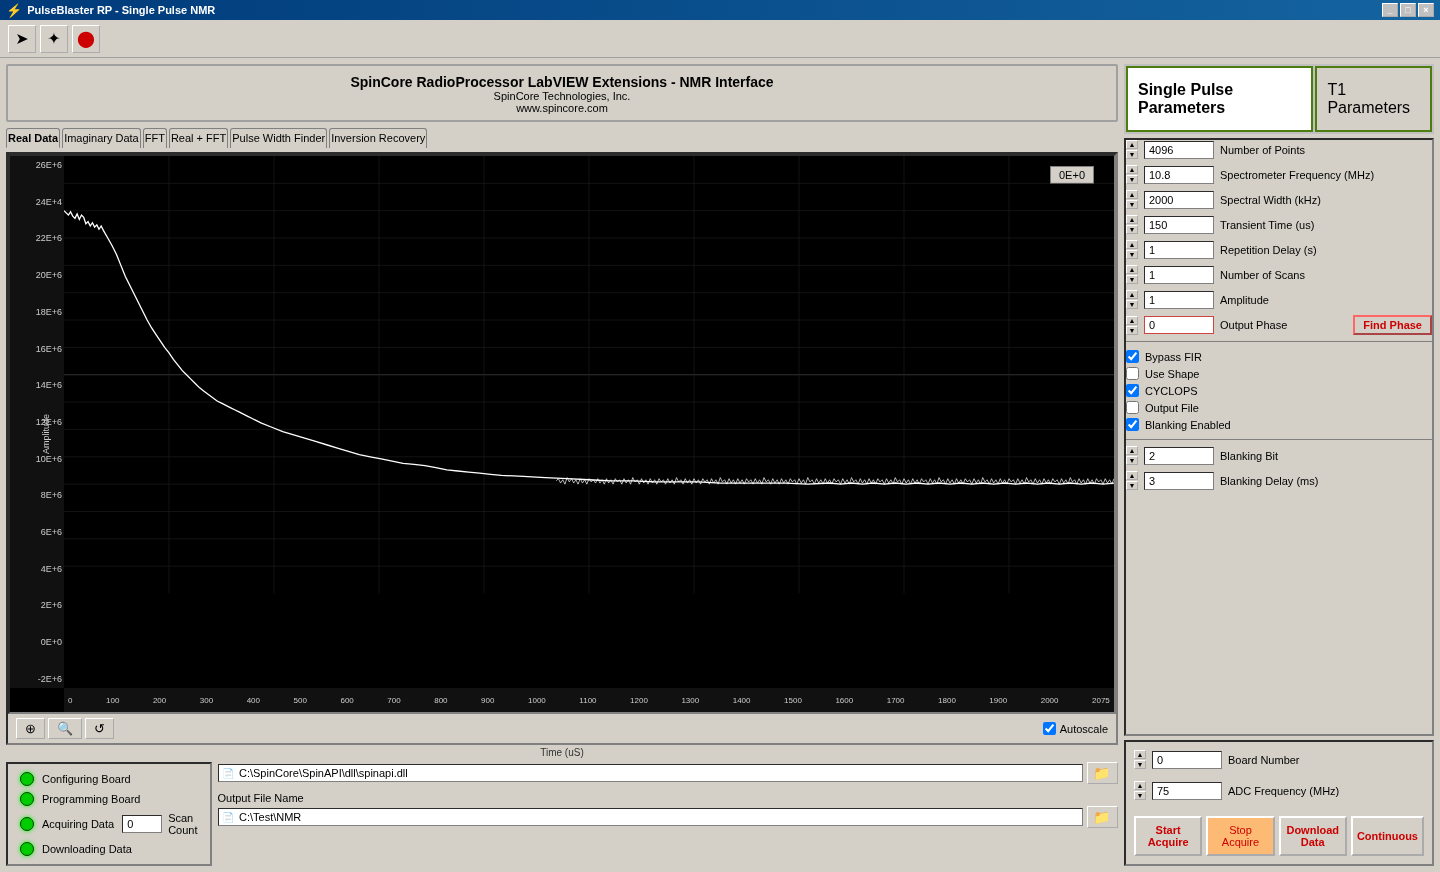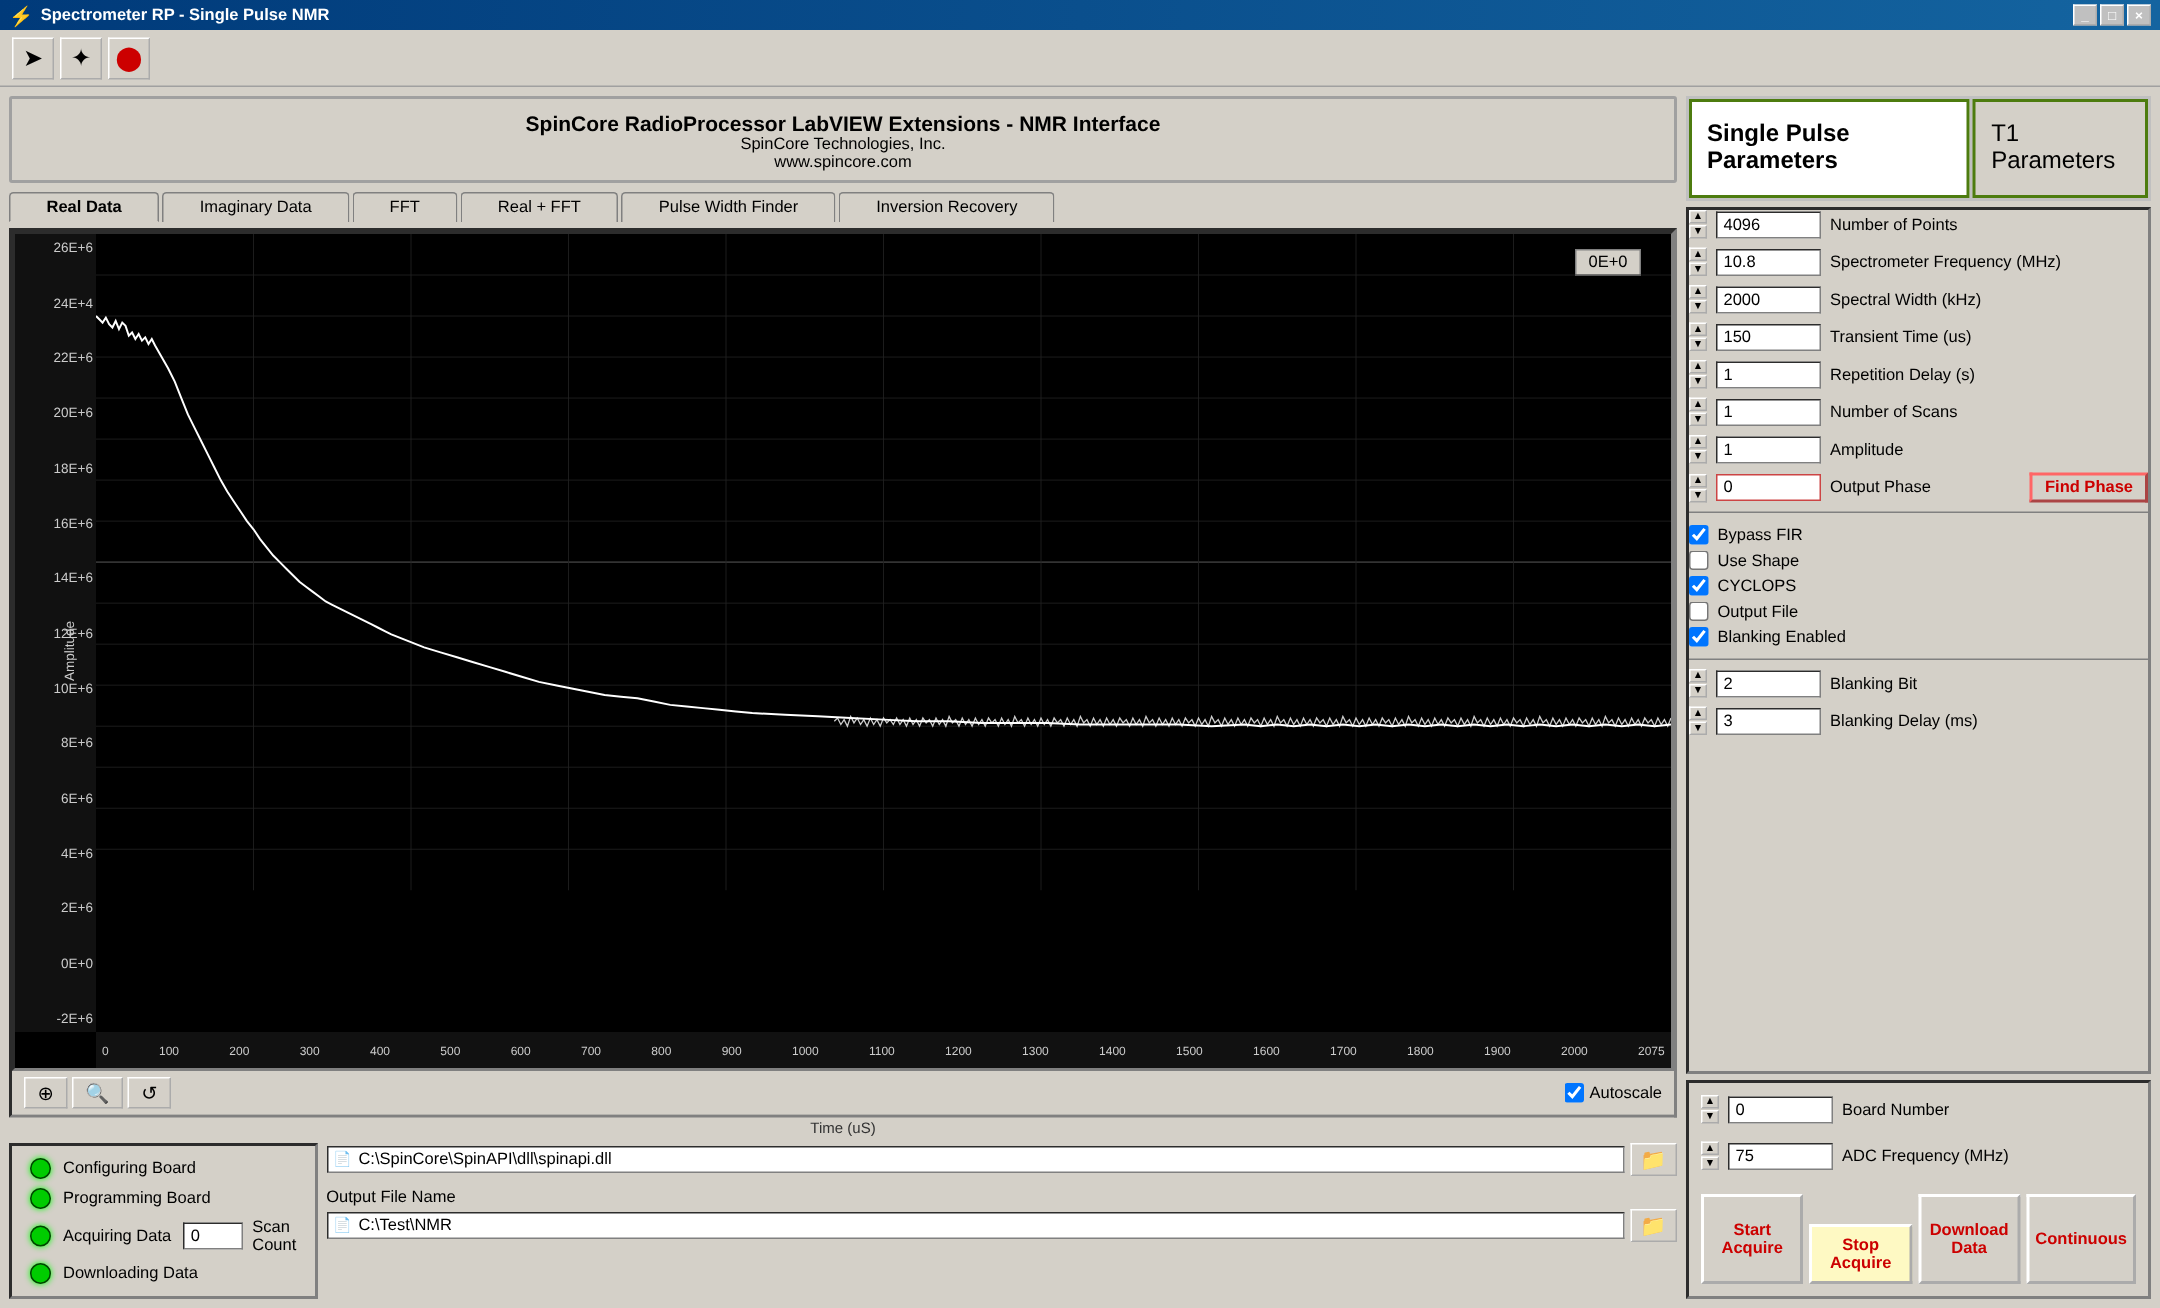--- a/index.html
+++ b/index.html
@@ -90,21 +90,21 @@
     
     .tabs {
       display: flex;
       gap: 2px;
       margin-top: 2px;
     }
     .tab {
       background: #d4d0c8;
       border: 1px solid #808080;
       border-bottom: none;
-      padding: 3px 24px;
+      padding: 3px 1px;
       cursor: pointer;
       font-size: 11px;
       border-radius: 3px 3px 0 0;
     }
     .tab.active {
       background: #d4d0c8;
       border-bottom: 1px solid #d4d0c8;
       font-weight: bold;
       z-index: 1;
     }
@@ -350,21 +350,21 @@
       background: #d4d0c8;
       border: 2px inset #808080;
       overflow: hidden;
     }
   </style>
 </head>
 <body>
 
 <div class="title-bar">
   <span class="title-bar-icon">⚡</span>
-  <span>Spectrometer RP - Single Pulse NMR</span>
+  <span>PulseBlaster RP - Single Pulse NMR</span>
   <div class="title-bar-controls">
     <div class="title-bar-btn">_</div>
     <div class="title-bar-btn">□</div>
     <div class="title-bar-btn">×</div>
   </div>
 </div>
 
 <div class="toolbar">
   <div class="toolbar-btn">➤</div>
   <div class="toolbar-btn">✦</div>
@@ -731,21 +731,21 @@
         <div class="param-spinner">
           <div class="spinner-btn">▲</div>
           <div class="spinner-btn">▼</div>
         </div>
         <input type="text" class="param-input" value="75" style="">
         <span class="param-label">ADC Frequency (MHz)</span>
       </div>
 
       <div class="action-buttons">
         <button class="action-btn red" style="background:#d4d0c8;border:2px outset #fff;cursor:pointer;color:#cc0000;font-weight:bold;font-size:11px;padding:6px 4px;">Start<br>Acquire</button>
-        <button class="action-btn red" style="background:#fef9c3;border:2px outset #fff;cursor:pointer;color:#cc0000;font-weight:bold;font-size:11px;padding:6px 4px;margin-top:20px;">Stop<br>Acquire</button>
+        <button class="action-btn red" style="background:#fdba74;border:2px outset #fff;cursor:pointer;color:#cc0000;font-weight:normal;font-size:11px;padding:6px 4px;">Stop<br>Acquire</button>
         <button class="action-btn red" style="background:#d4d0c8;border:2px outset #fff;cursor:pointer;color:#cc0000;font-weight:bold;font-size:11px;padding:6px 4px;">Download<br>Data</button>
         <button class="action-btn red" style="background:#d4d0c8;border:2px outset #fff;cursor:pointer;color:#cc0000;font-weight:bold;font-size:11px;padding:6px 4px;">Continuous</button>
       </div>
 
     </div>
 
   </div>
 </div>
 
 </body></html>

